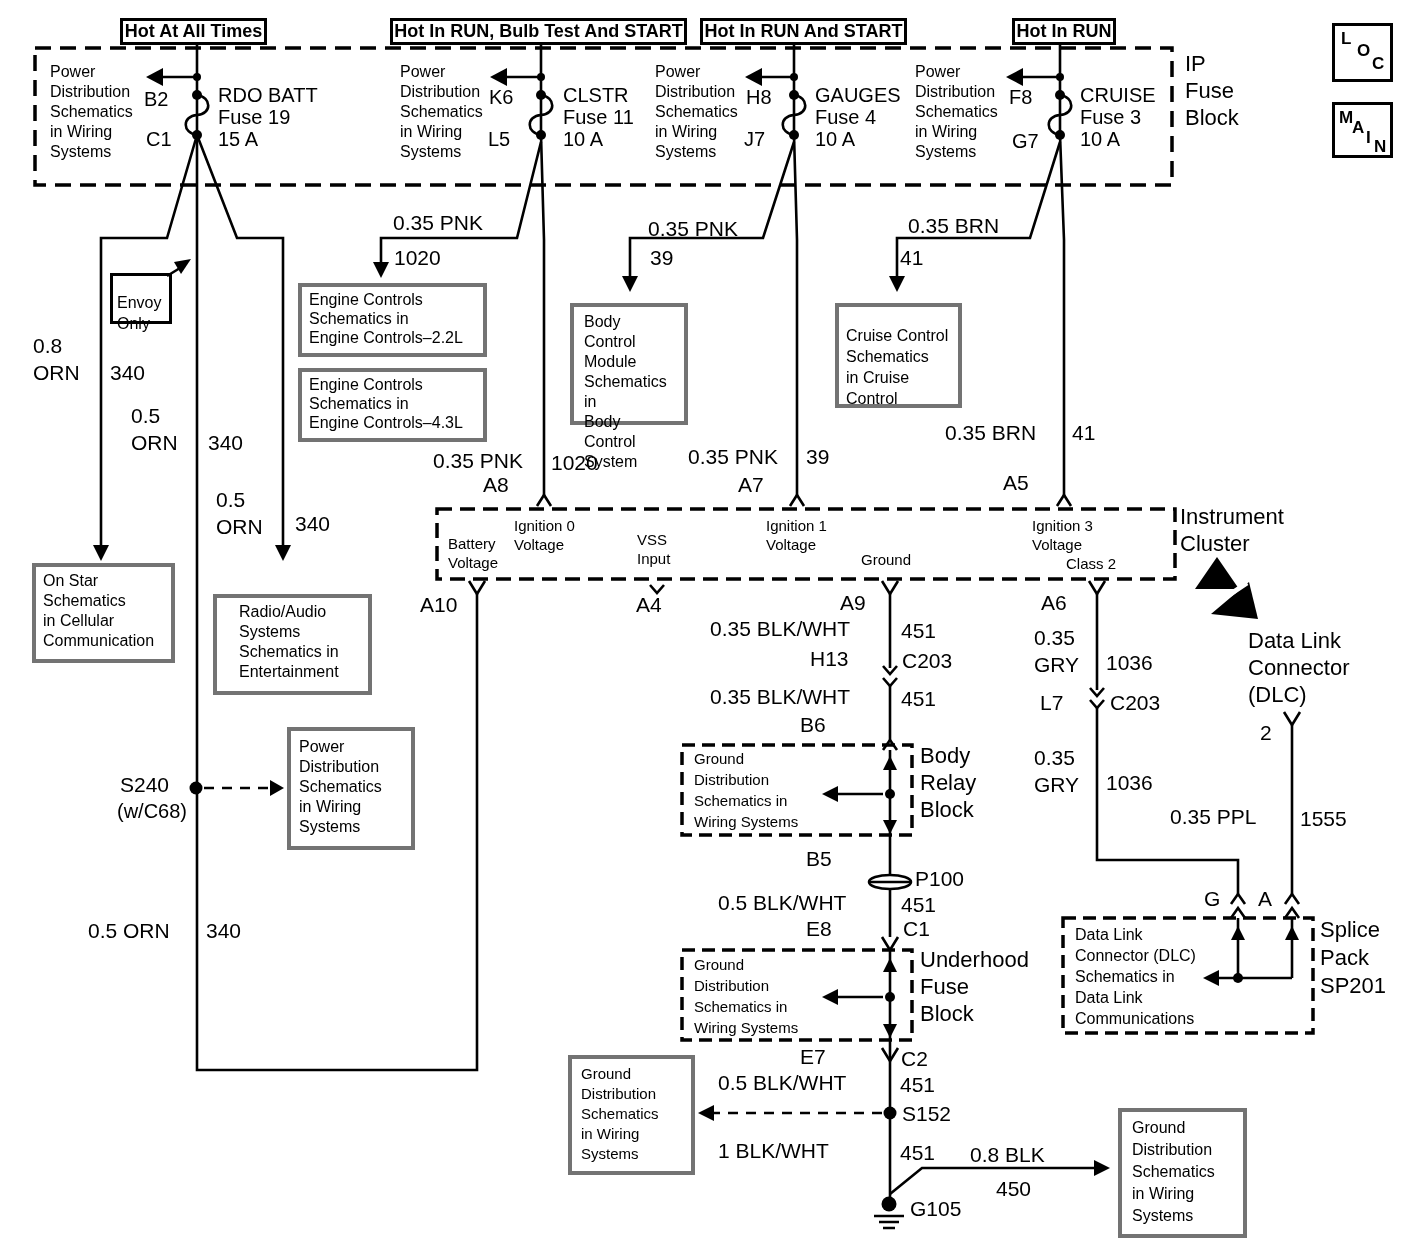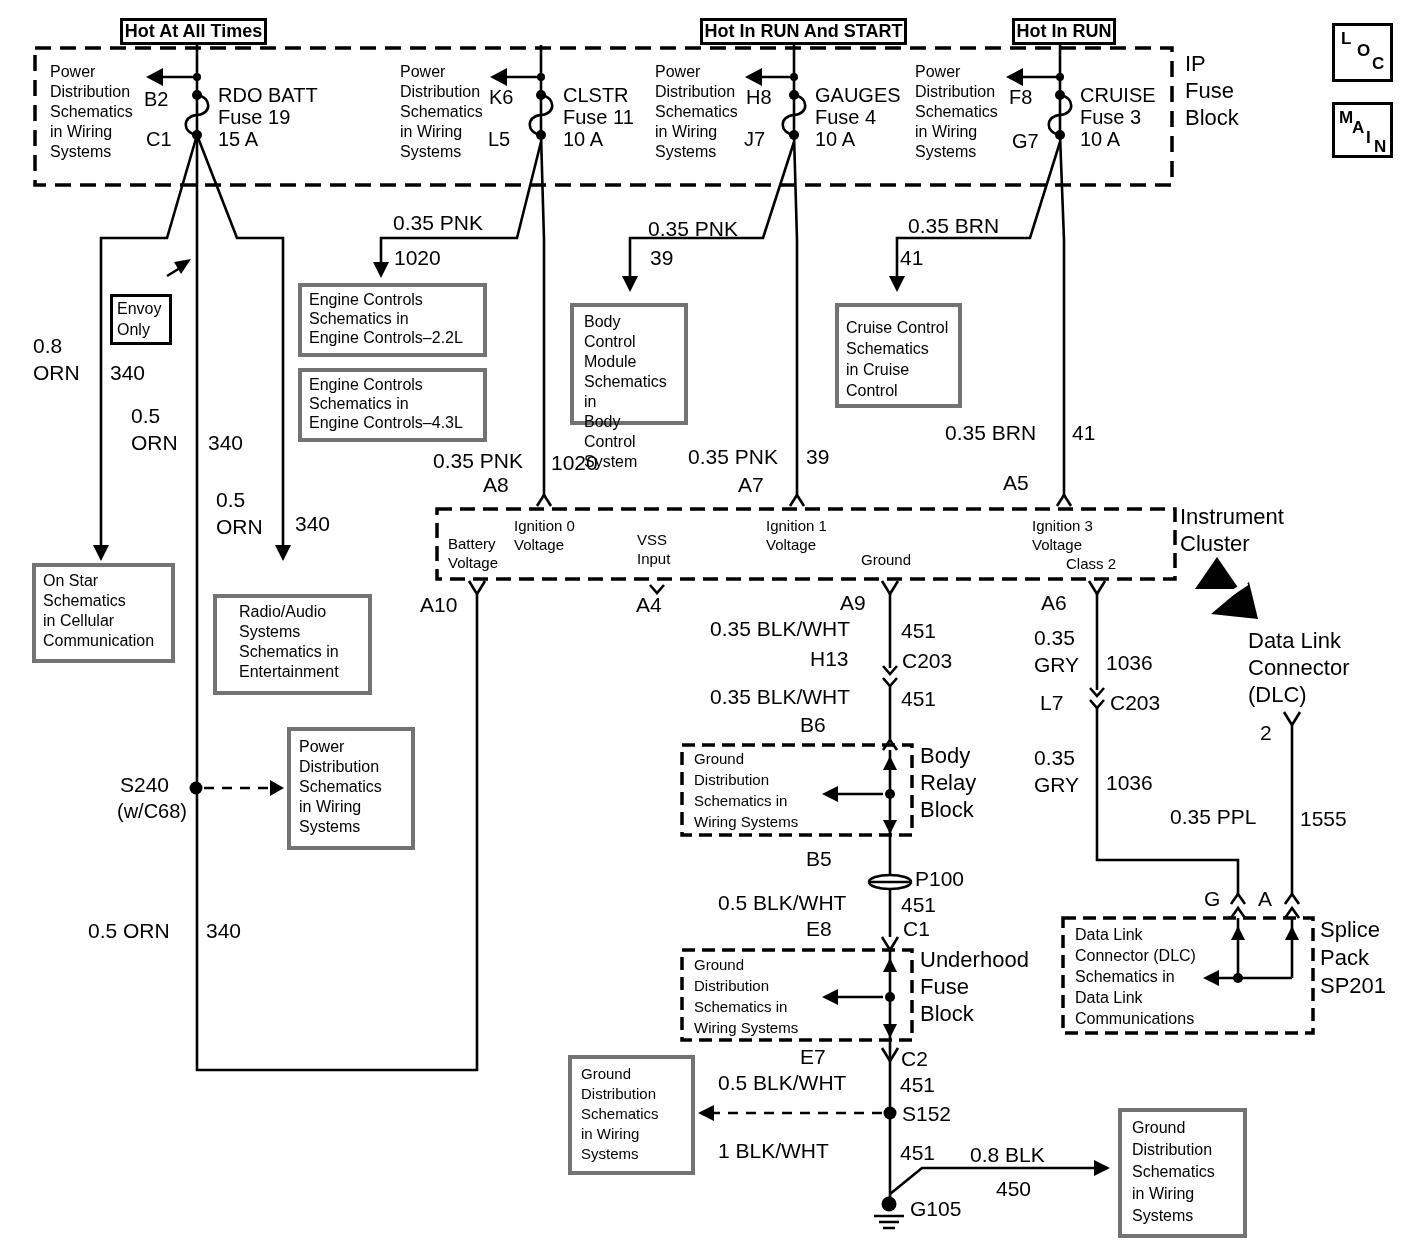--- a/index.html
+++ b/index.html
@@ -157,20 +157,21 @@
         <polygon points="1249,582 1258,619 1211,614"></polygon>
       </g>
     </g>
     <g stroke="#fff" fill="none">
       <path d="M1202 613 L1247 583" stroke-width="5"></path>
       <path d="M1223 600 L1235 592" stroke-width="2.5"></path>
     </g>
   </svg>
 
   <div class="abs hdr" style="left:120px;top:18px;width:147px;height:27px">Hot At All Times</div>
+  <div class="abs hdr" style="left:390px;top:18px;width:297px;height:27px">Hot In RUN, Bulb Test And START</div>
   <div class="abs hdr" style="left:700px;top:18px;width:207px;height:27px">Hot In RUN And START</div>
   <div class="abs hdr" style="left:1012px;top:18px;width:104px;height:27px">Hot In RUN</div>
 
   <div class="abs box3" style="left:1332px;top:23px;width:61px;height:59px">
     <span class="diagletter" style="left:6px;top:3px">L</span>
     <span class="diagletter" style="left:22px;top:15px">O</span>
     <span class="diagletter" style="left:37px;top:28px">C</span>
   </div>
   <div class="abs box3" style="left:1332px;top:102px;width:61px;height:56px">
     <span class="diagletter" style="left:4px;top:3px">M</span>
@@ -221,21 +222,21 @@
   <div class="abs fname pre" style="left:815px;top:84px">GAUGES
 Fuse 4
 10 A</div>
 
   <div class="abs pin r" style="left:1009px;top:86px;width:44px">F8</div>
   <div class="abs pin r" style="left:1012px;top:130px;width:44px">G7</div>
   <div class="abs fname pre" style="left:1080px;top:84px">CRUISE
 Fuse 3
 10 A</div>
 
-  <div class="abs box3 pre" style="left:110px;top:294px;width:62px;height:51px;font-size:16px;line-height:21px;padding:1px 4px">Envoy
+  <div class="abs box3 pre" style="left:110px;top:273px;width:62px;height:51px;font-size:16px;line-height:21px;padding:16px 4px">Envoy
 Only</div>
 
   <div class="abs w2 pre" style="left:33px;top:332px">0.8
 ORN</div>
   <div class="abs w" style="left:110px;top:360px">340</div>
   <div class="abs w2 pre" style="left:131px;top:402px">0.5
 ORN</div>
   <div class="abs w" style="left:208px;top:430px">340</div>
   <div class="abs w2 pre" style="left:216px;top:486px">0.5
 ORN</div>
@@ -279,21 +280,21 @@
 Module
 Schematics in
 Body Control
 System</div>
   <div class="abs w r" style="left:688px;top:444px;width:100px">0.35 PNK</div>
   <div class="abs w r" style="left:738px;top:472px;width:50px">A7</div>
   <div class="abs w" style="left:806px;top:444px">39</div>
 
   <div class="abs w" style="left:908px;top:213px">0.35 BRN</div>
   <div class="abs w" style="left:900px;top:245px">41</div>
-  <div class="abs box ref pre" style="left:835px;top:303px;width:127px;height:105px;padding:10px 7px;line-height:21px">Cruise Control
+  <div class="abs box ref pre" style="left:835px;top:303px;width:127px;height:105px;padding:18px 7px;line-height:21px">Cruise Control
 Schematics
 in Cruise
 Control</div>
   <div class="abs w r" style="left:945px;top:420px;width:105px">0.35 BRN</div>
   <div class="abs w r" style="left:1003px;top:470px;width:50px">A5</div>
   <div class="abs w" style="left:1072px;top:420px">41</div>
 
   <div class="abs cl pre" style="left:448px;top:534px">Battery
 Voltage</div>
   <div class="abs cl pre" style="left:514px;top:516px">Ignition 0

